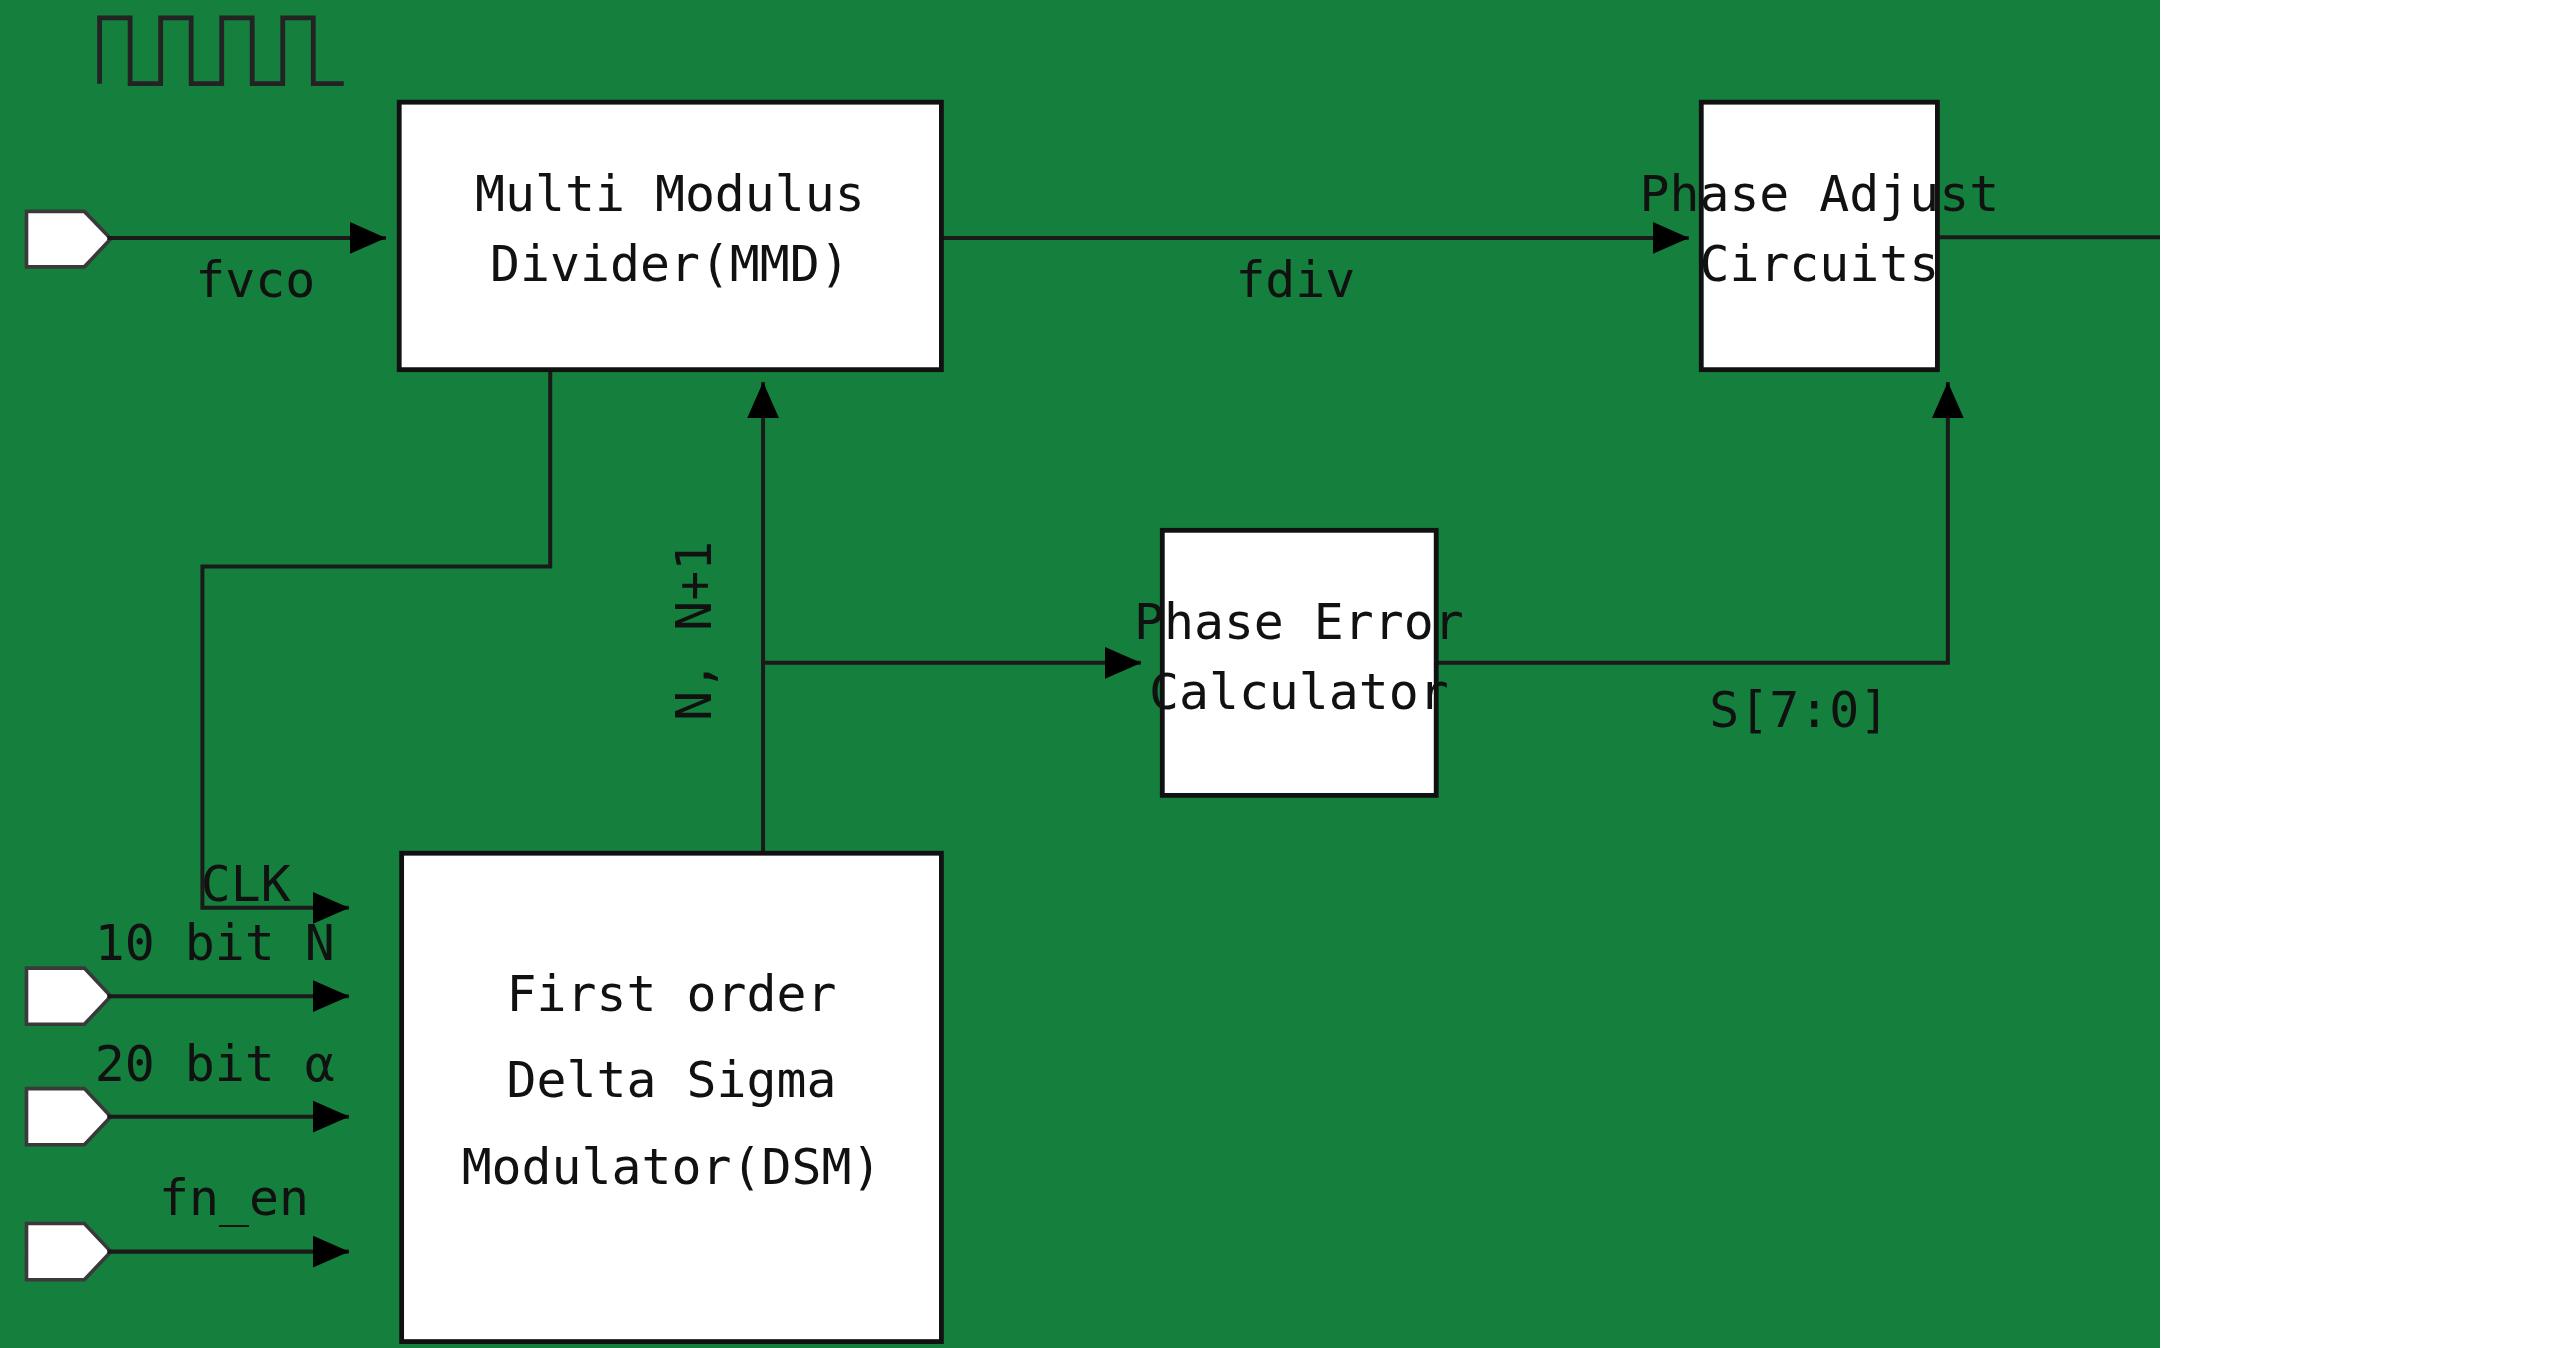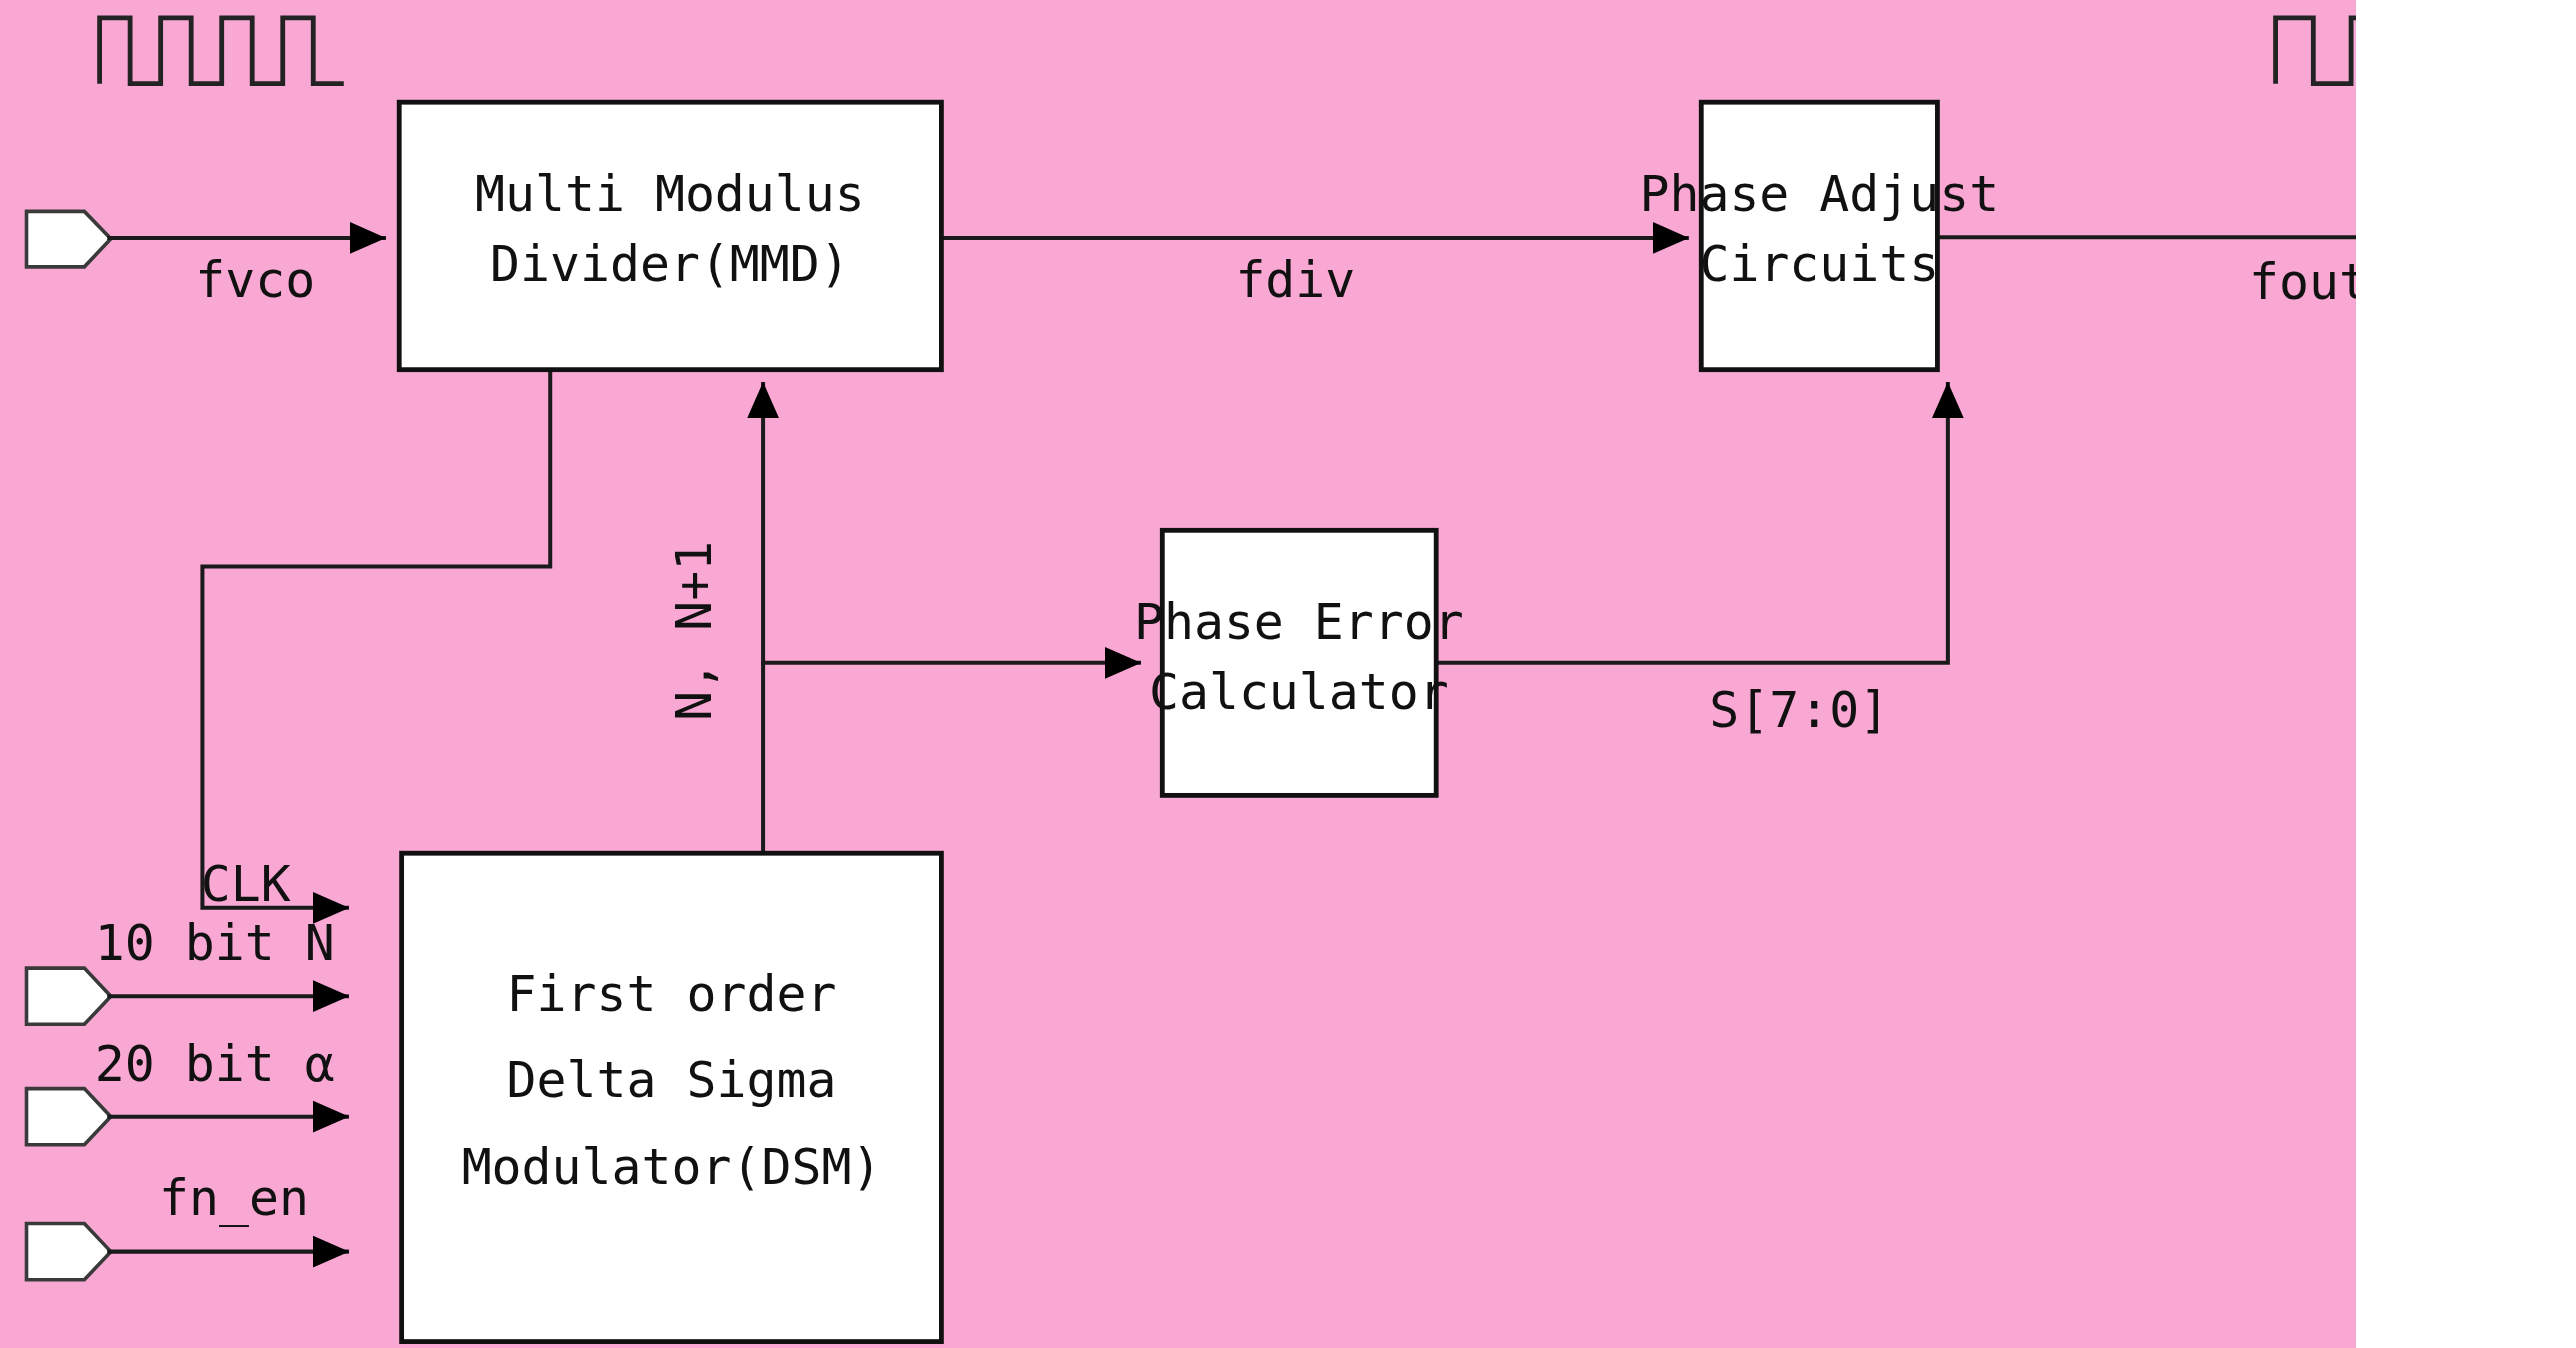--- a/index.html
+++ b/index.html
@@ -2,23 +2,23 @@
 <html style="font-size:13px"><head>
 <meta charset="utf-8">
 <style>
   html, body {
     margin: 0;
     padding: 0;
     background: #ffffff;
   }
   #canvas-root {
     position: relative;
-    width: 2356px;
+    width: 2160px;
     height: 1349px;
-    background: #f9a8d4;
+    background: #15803d;
     overflow: hidden;
     font-family: "DejaVu Sans Mono", "Liberation Mono", monospace;
   }
   svg#diagram {
     position: absolute;
     top: 0; left: 0;
     width: 2576px;
     height: 1349px;
   }
   .wire {

